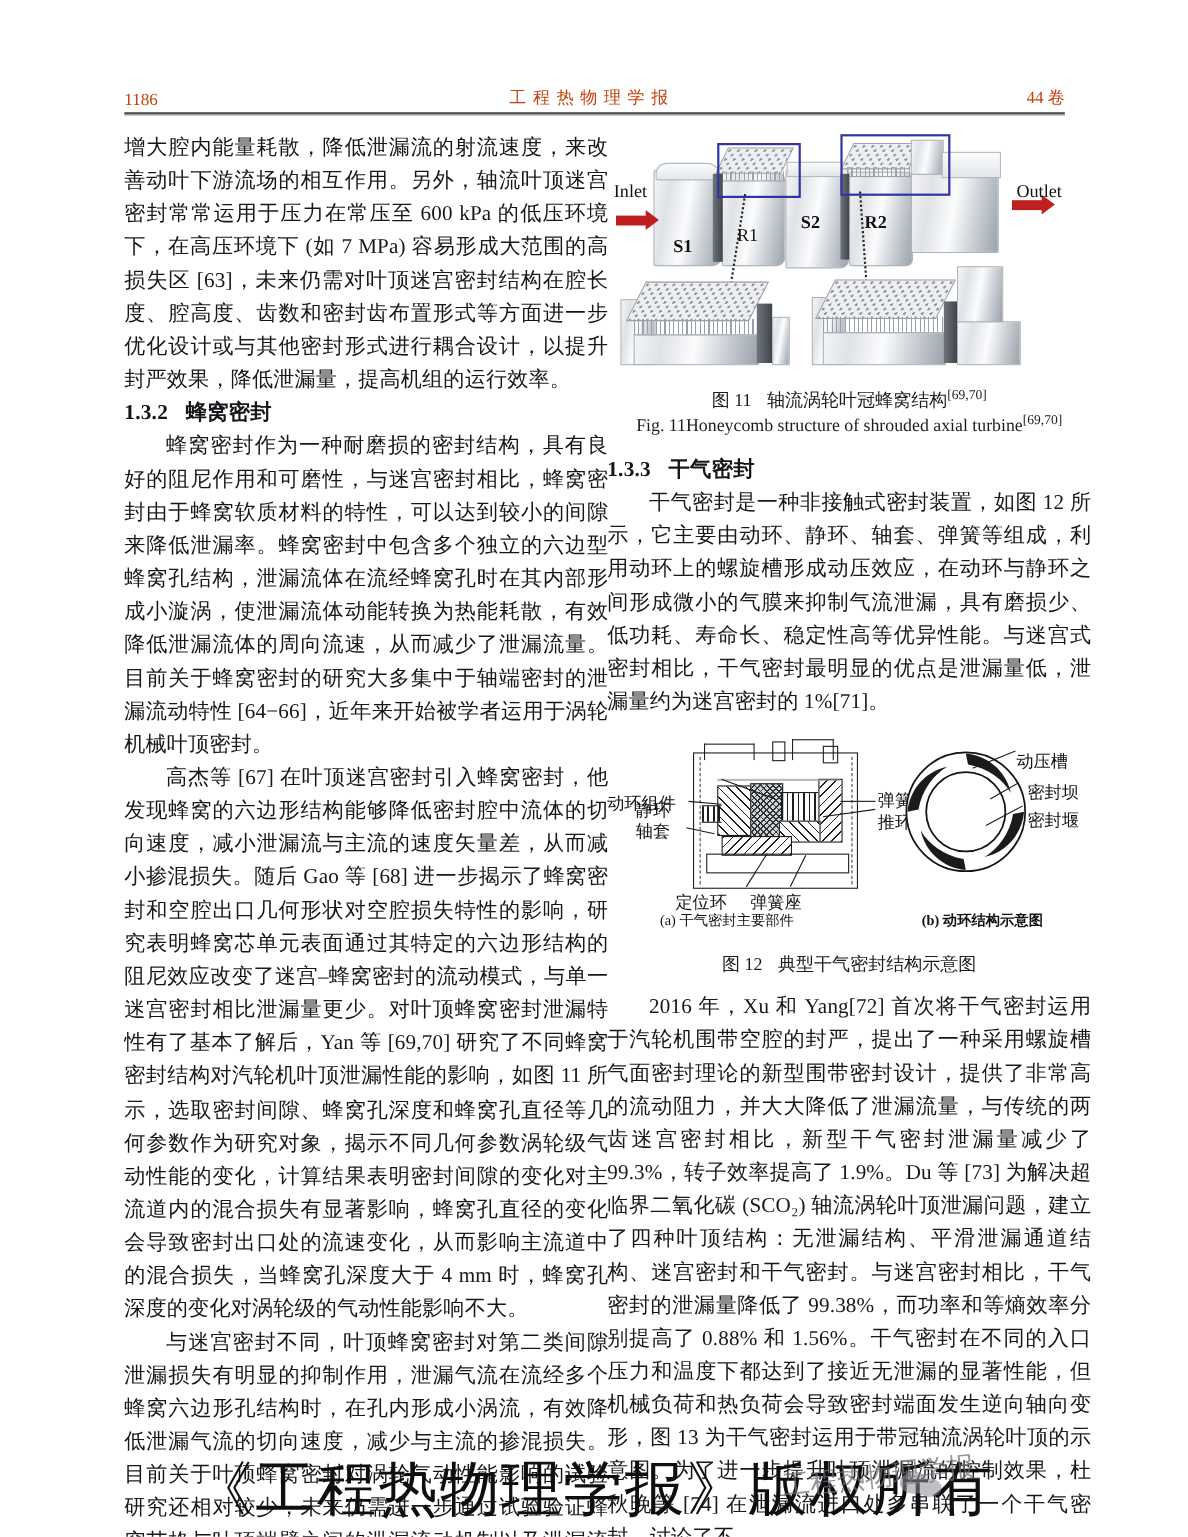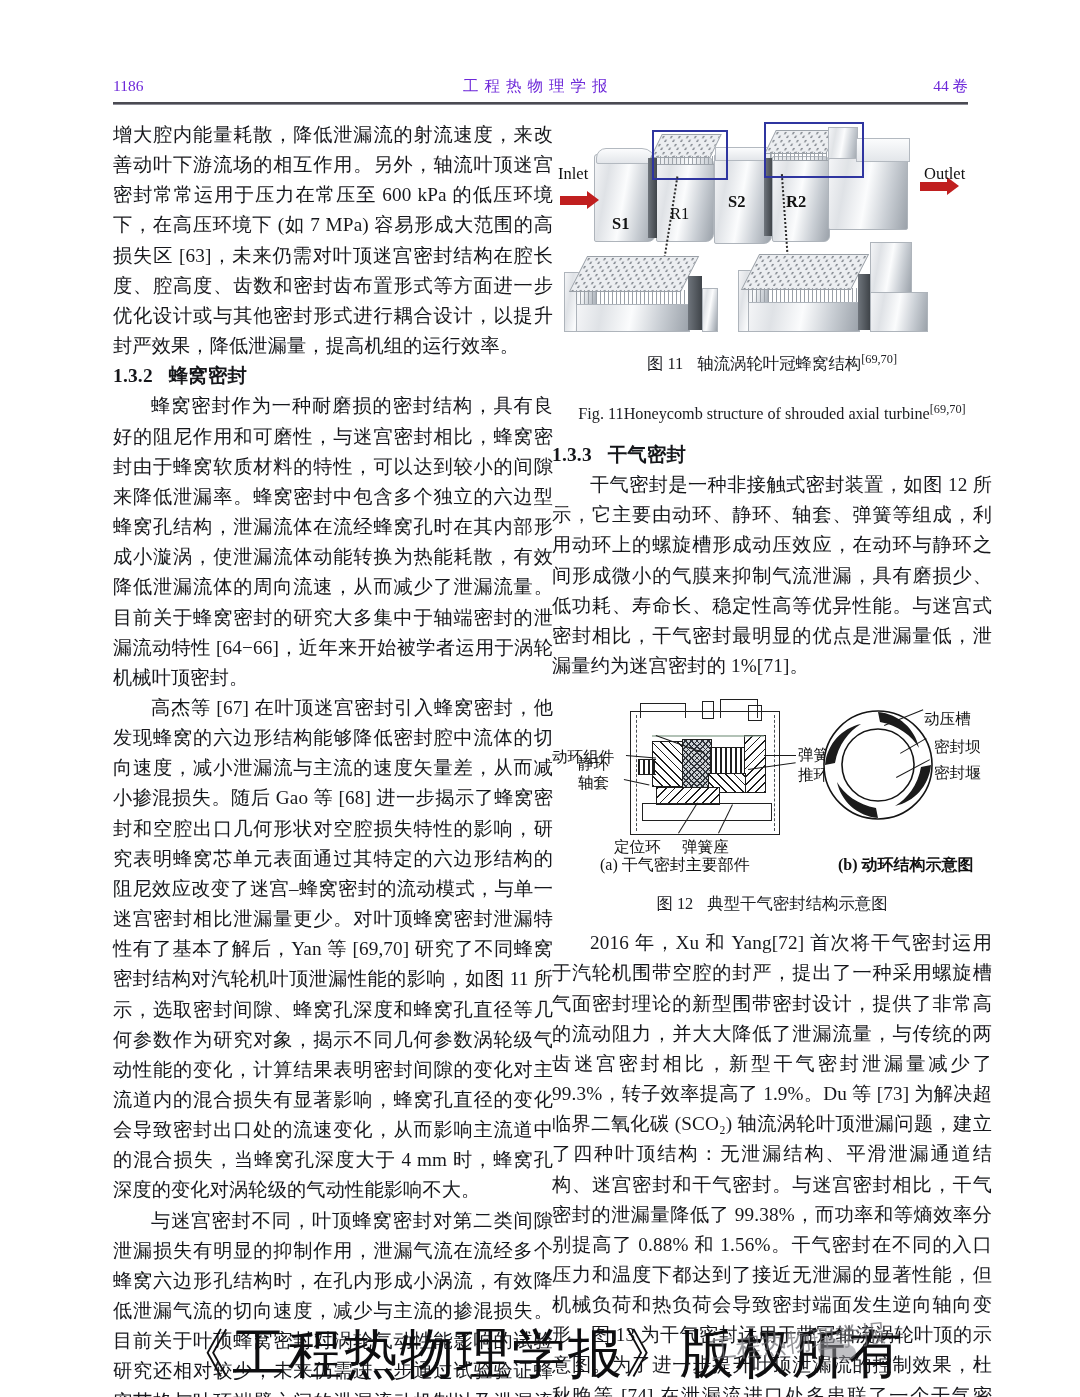--- a/index.html
+++ b/index.html
@@ -9,22 +9,22 @@
     font-family:"Liberation Serif","DejaVu Serif",serif;
     color:#15161a;
     position:relative;
     overflow:hidden;
   }
   .page{position:absolute;left:0;top:0;width:1080px;height:1397px;}
 
   
   .runhead{
     position:absolute;left:113px;top:72px;width:855px;height:28px;
-    display:flex;align-items:center;justify-content:space-between;
-    font-size:15.5px;color:#6d28d9;
+    display:flex;align-items:flex-end;justify-content:space-between;
+    font-size:15.5px;color:#c2410c;
   }
   .runhead .mid{letter-spacing:6px;font-size:15.5px;}
   .rule{
     position:absolute;left:113px;top:102px;width:855px;height:0;
     border-top:2.2px solid #4a4a52;
     border-bottom:0.9px solid #8c8c96;
   }
 
   
   .col{position:absolute;width:440px;}
@@ -53,21 +53,21 @@
   sup{font-size:12.3px;vertical-align:super;line-height:0;}
   .lat{font-family:"Liberation Serif",serif;}
 
   
   .figwrap{margin:0;}
   .cap{
     text-align:center;font-size:16.4px;line-height:24px;color:#1b1c20;
     margin-top:4px;
   }
   .cap .sp{display:inline-block;width:14px;}
-  .cap-en{text-align:center;font-size:16.2px;line-height:23px;color:#1b1c20;margin-top:27px;}
+  .cap-en{text-align:center;font-size:16.2px;line-height:23px;color:#1b1c20;}
 
   
   .fig11{position:relative;width:440px;height:228px;}
   .f11lbl{position:absolute;font-size:16.5px;font-family:"Liberation Serif",serif;color:#111;}
   .bluebox{position:absolute;border:2.4px solid #2f35a0;background:rgba(255,255,255,0.04);}
   .redarrow{position:absolute;height:0;}
   .redarrow .shaft{position:absolute;left:0;top:0;height:9px;background:#c01f1f;}
   .redarrow .head{
     position:absolute;top:-5px;width:0;height:0;
     border-top:9.5px solid transparent;border-bottom:9.5px solid transparent;
@@ -99,21 +99,21 @@
   }
   .fins{
     position:absolute;
     background-image:repeating-linear-gradient(90deg,#9aa0a7 0 1px,transparent 1px 4px);
     border-bottom:1px solid #9aa0a7;
   }
 
   
   .fig12{position:relative;width:440px;height:175px;}
   .f12lbl{position:absolute;font-size:15.6px;color:#111;white-space:nowrap;}
-  .sublbl{position:absolute;font-size:16px;color:#111;white-space:nowrap;}
+  .sublbl{position:absolute;font-size:13px;color:#111;white-space:nowrap;}
   .ln{position:absolute;background:#1a1a1a;transform-origin:0 0;height:1.1px;}
   .dgbox{position:absolute;border:1.5px solid #202020;}
   .hatchA{
     position:absolute;border:1.4px solid #1d1d1d;
     background-image:repeating-linear-gradient(45deg,#1d1d1d 0 1.1px,transparent 1.1px 6px);
     background-color:#fff;
   }
   .hatchB{
     position:absolute;border:1.4px solid #1d1d1d;
     background-image:repeating-linear-gradient(-45deg,#1d1d1d 0 1.1px,transparent 1.1px 6px);

